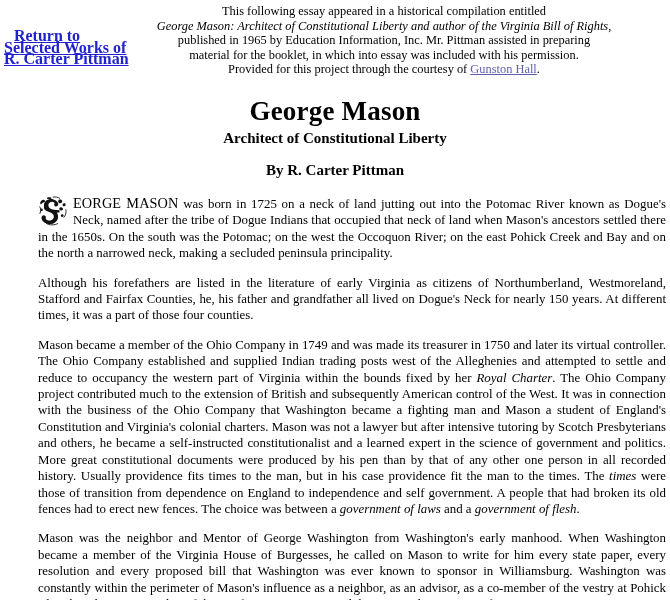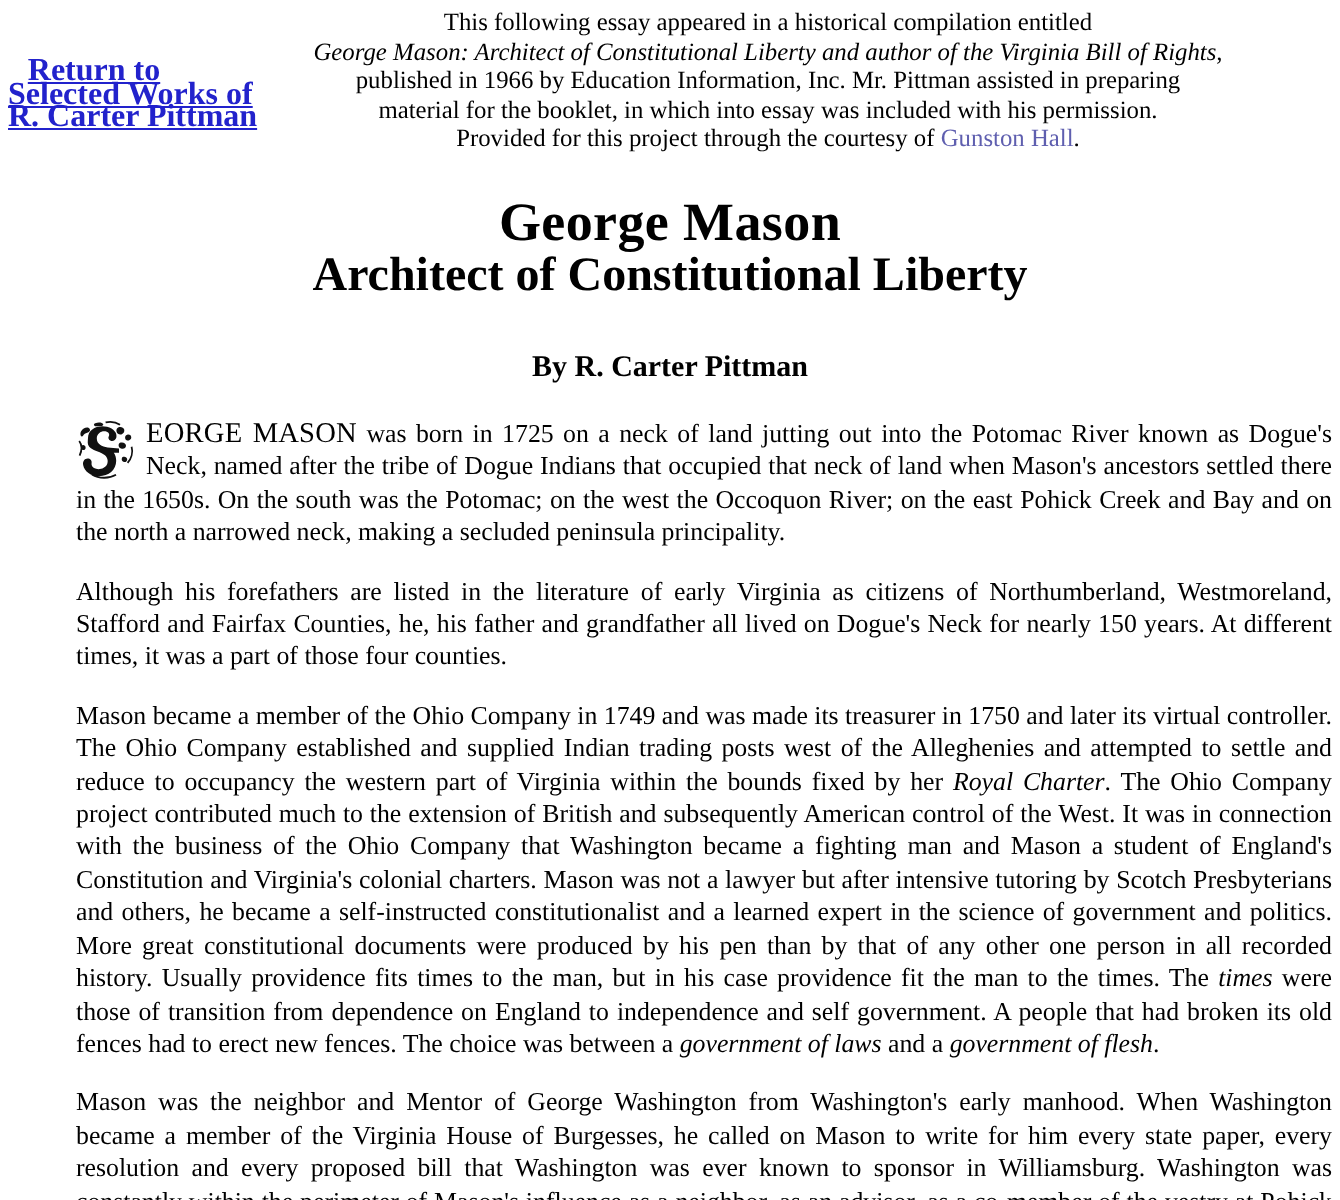--- a/index.html
+++ b/index.html
@@ -51,46 +51,47 @@
     right: 8px;
     top: 4px;
     text-align: center;
     font-size: 12.4px;
     line-height: 14.6px;
   }
   .header-note .ital { font-style: italic; }
 
   a.inline-link {
     color: #5f5faf;
+    text-decoration: underline;
     cursor: pointer;
   }
 
   
   .title-block {
     text-align: center;
     margin-top: 18px;
   }
   .doc-title {
     font-size: 27px;
     line-height: 30px;
     font-weight: bold;
     letter-spacing: 0.2px;
     text-align: center;
   }
   .doc-subtitle {
-    font-size: 24px;
+    font-size: 15px;
     line-height: 23px;
     font-weight: bold;
     margin-top: 1px;
   }
   .byline {
     font-size: 15px;
     line-height: 18px;
     font-weight: bold;
-    margin-top: 25px;
+    margin-top: 11px;
   }
 
   
   .body-text {
     margin: 0 2px 0 38px;
     padding-right: 2px;
   }
   p.para {
     margin: 0 0 13px 0;
     font-size: 12.9px;
@@ -126,21 +127,21 @@
 
     <div class="return-link">
       <span>Return to</span>
       <span>Selected Works of</span>
       <span>R. Carter Pittman</span>
     </div>
 
     <div class="header-note">
       <div>This following essay appeared in a historical compilation entitled</div>
       <div class="ital">George Mason: Architect of Constitutional Liberty and author of the Virginia Bill of Rights,</div>
-      <div>published in 1966 by Education Information, Inc. Mr. Pittman assisted in preparing</div>
+      <div>published in 1965 by Education Information, Inc. Mr. Pittman assisted in preparing</div>
       <div>material for the booklet, in which into essay was included with his permission.</div>
       <div><span>Provided for this project through the courtesy of </span><a class="inline-link">Gunston Hall</a><span>.</span></div>
     </div>
 
   </div>
 
   <div class="title-block">
     <div class="doc-title">George Mason</div>
     <div class="doc-subtitle">Architect of Constitutional Liberty</div>
     <div class="byline">By R. Carter Pittman</div>

